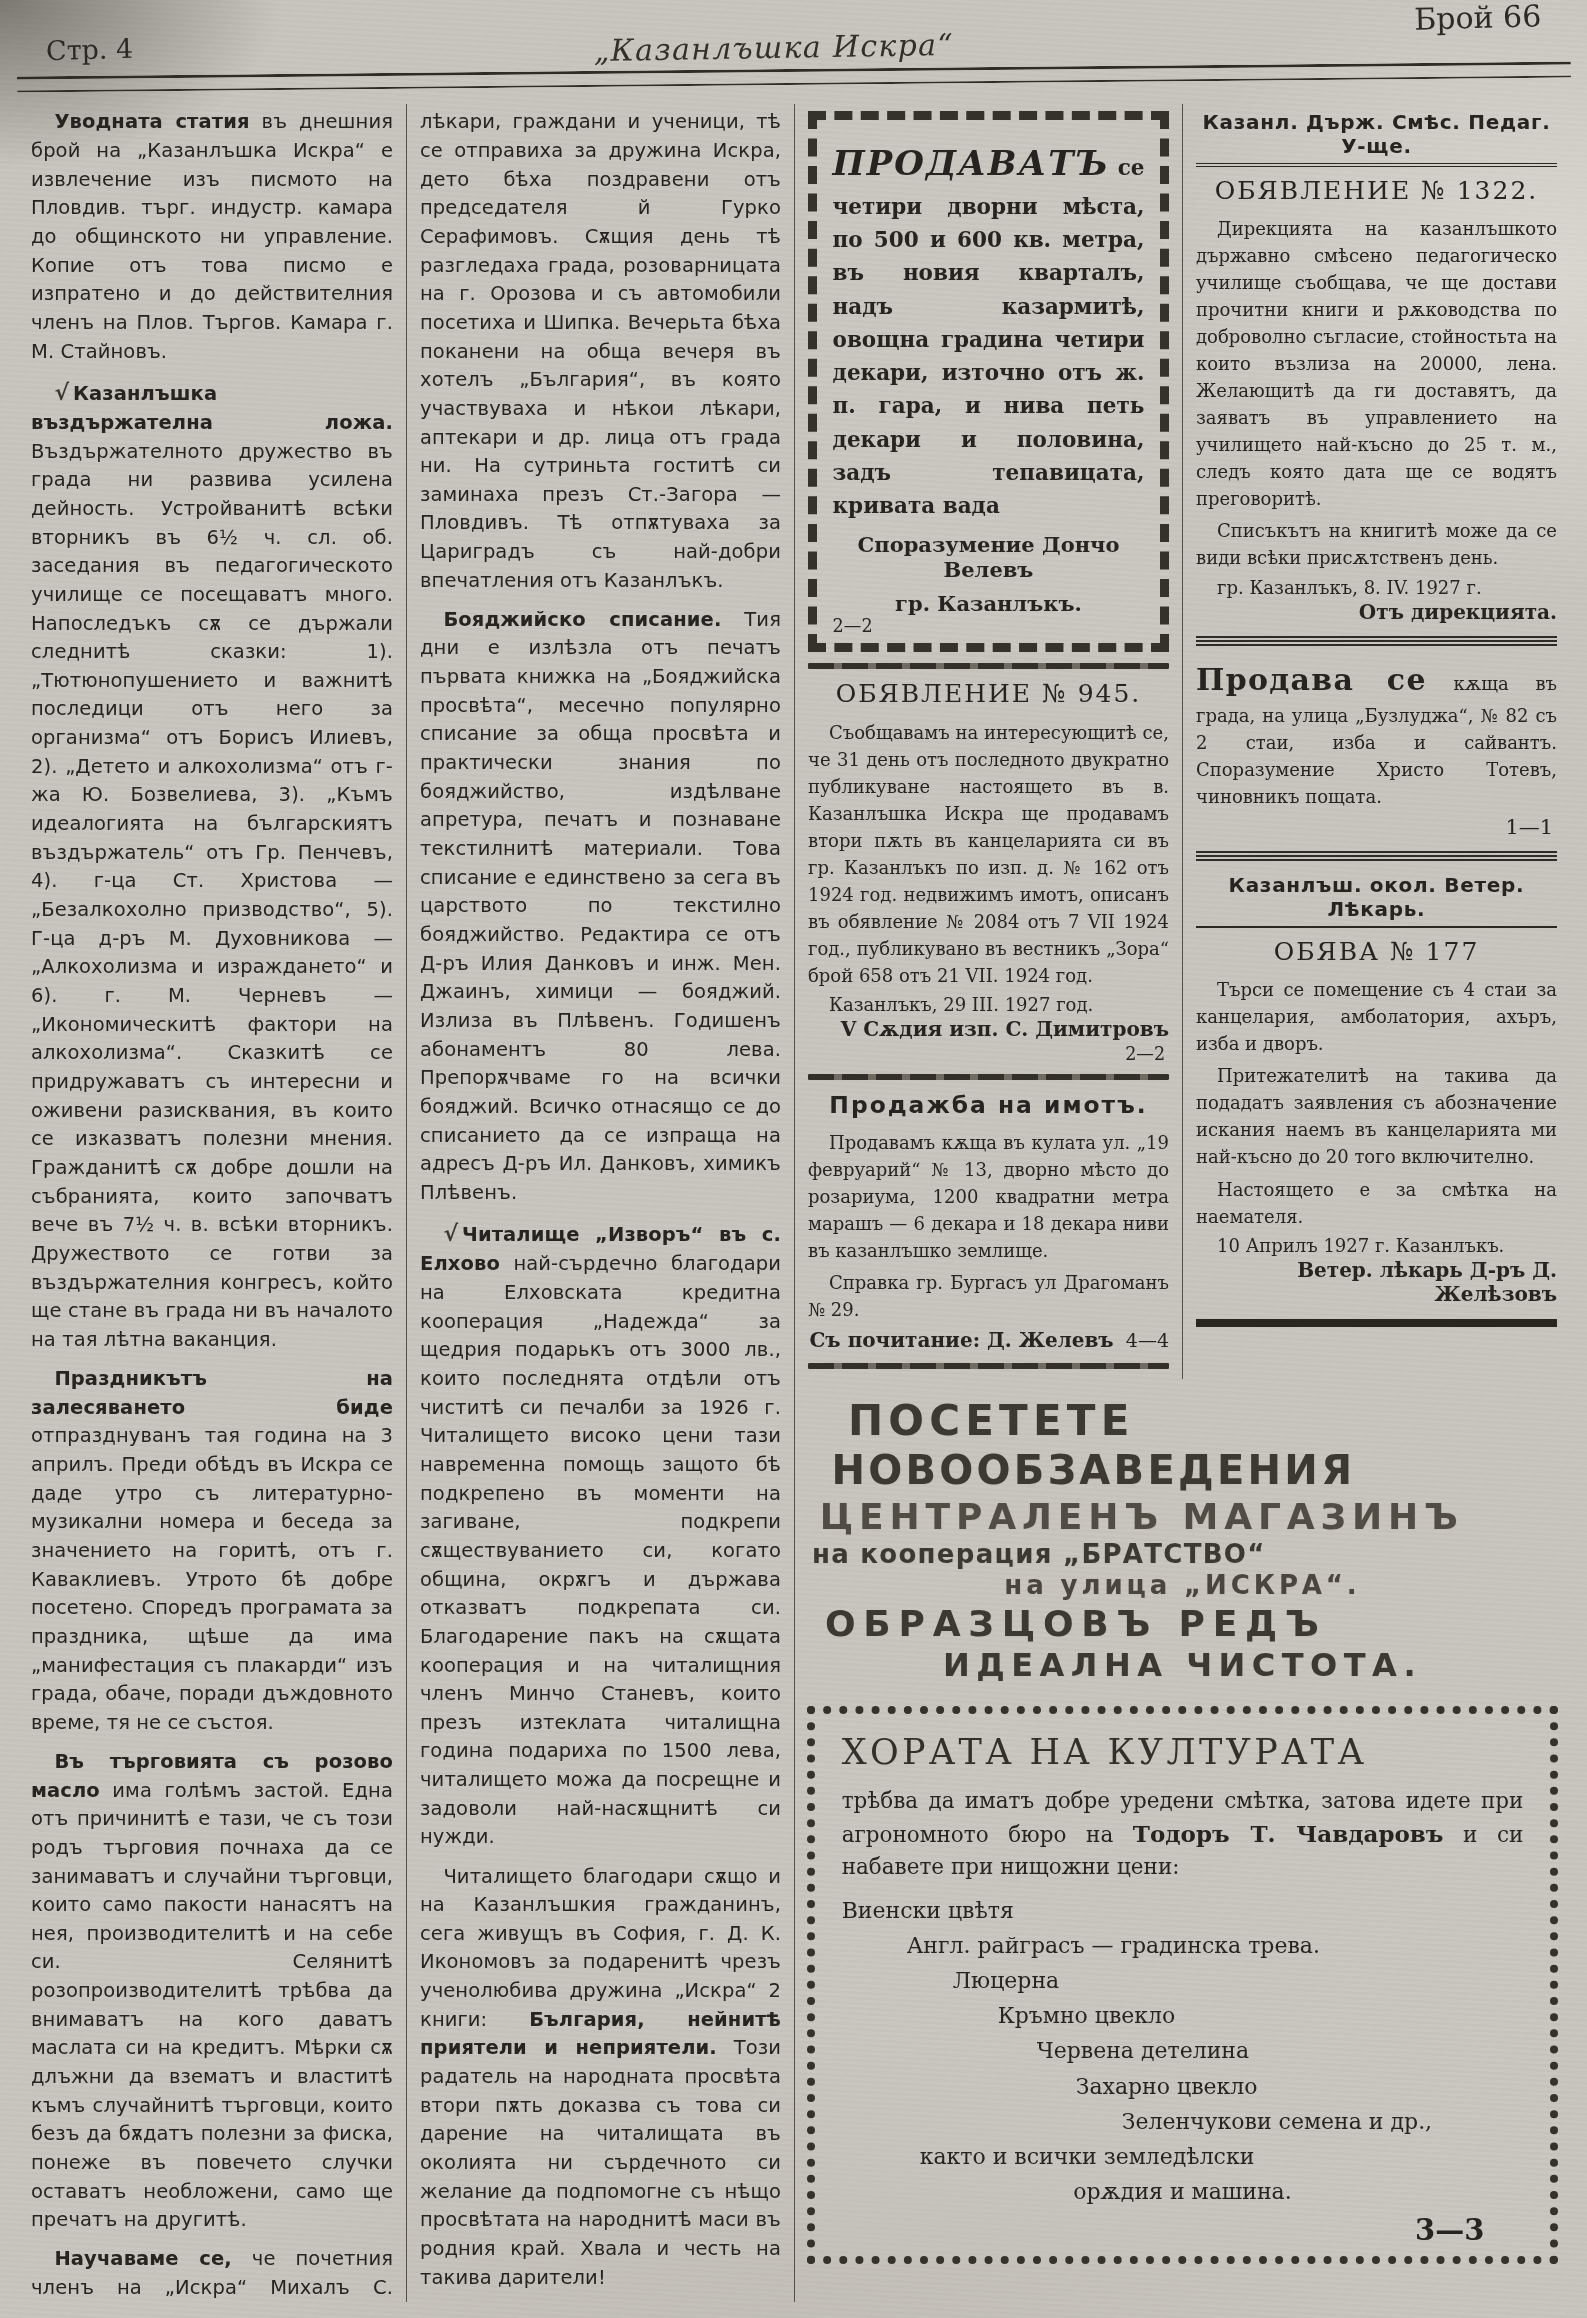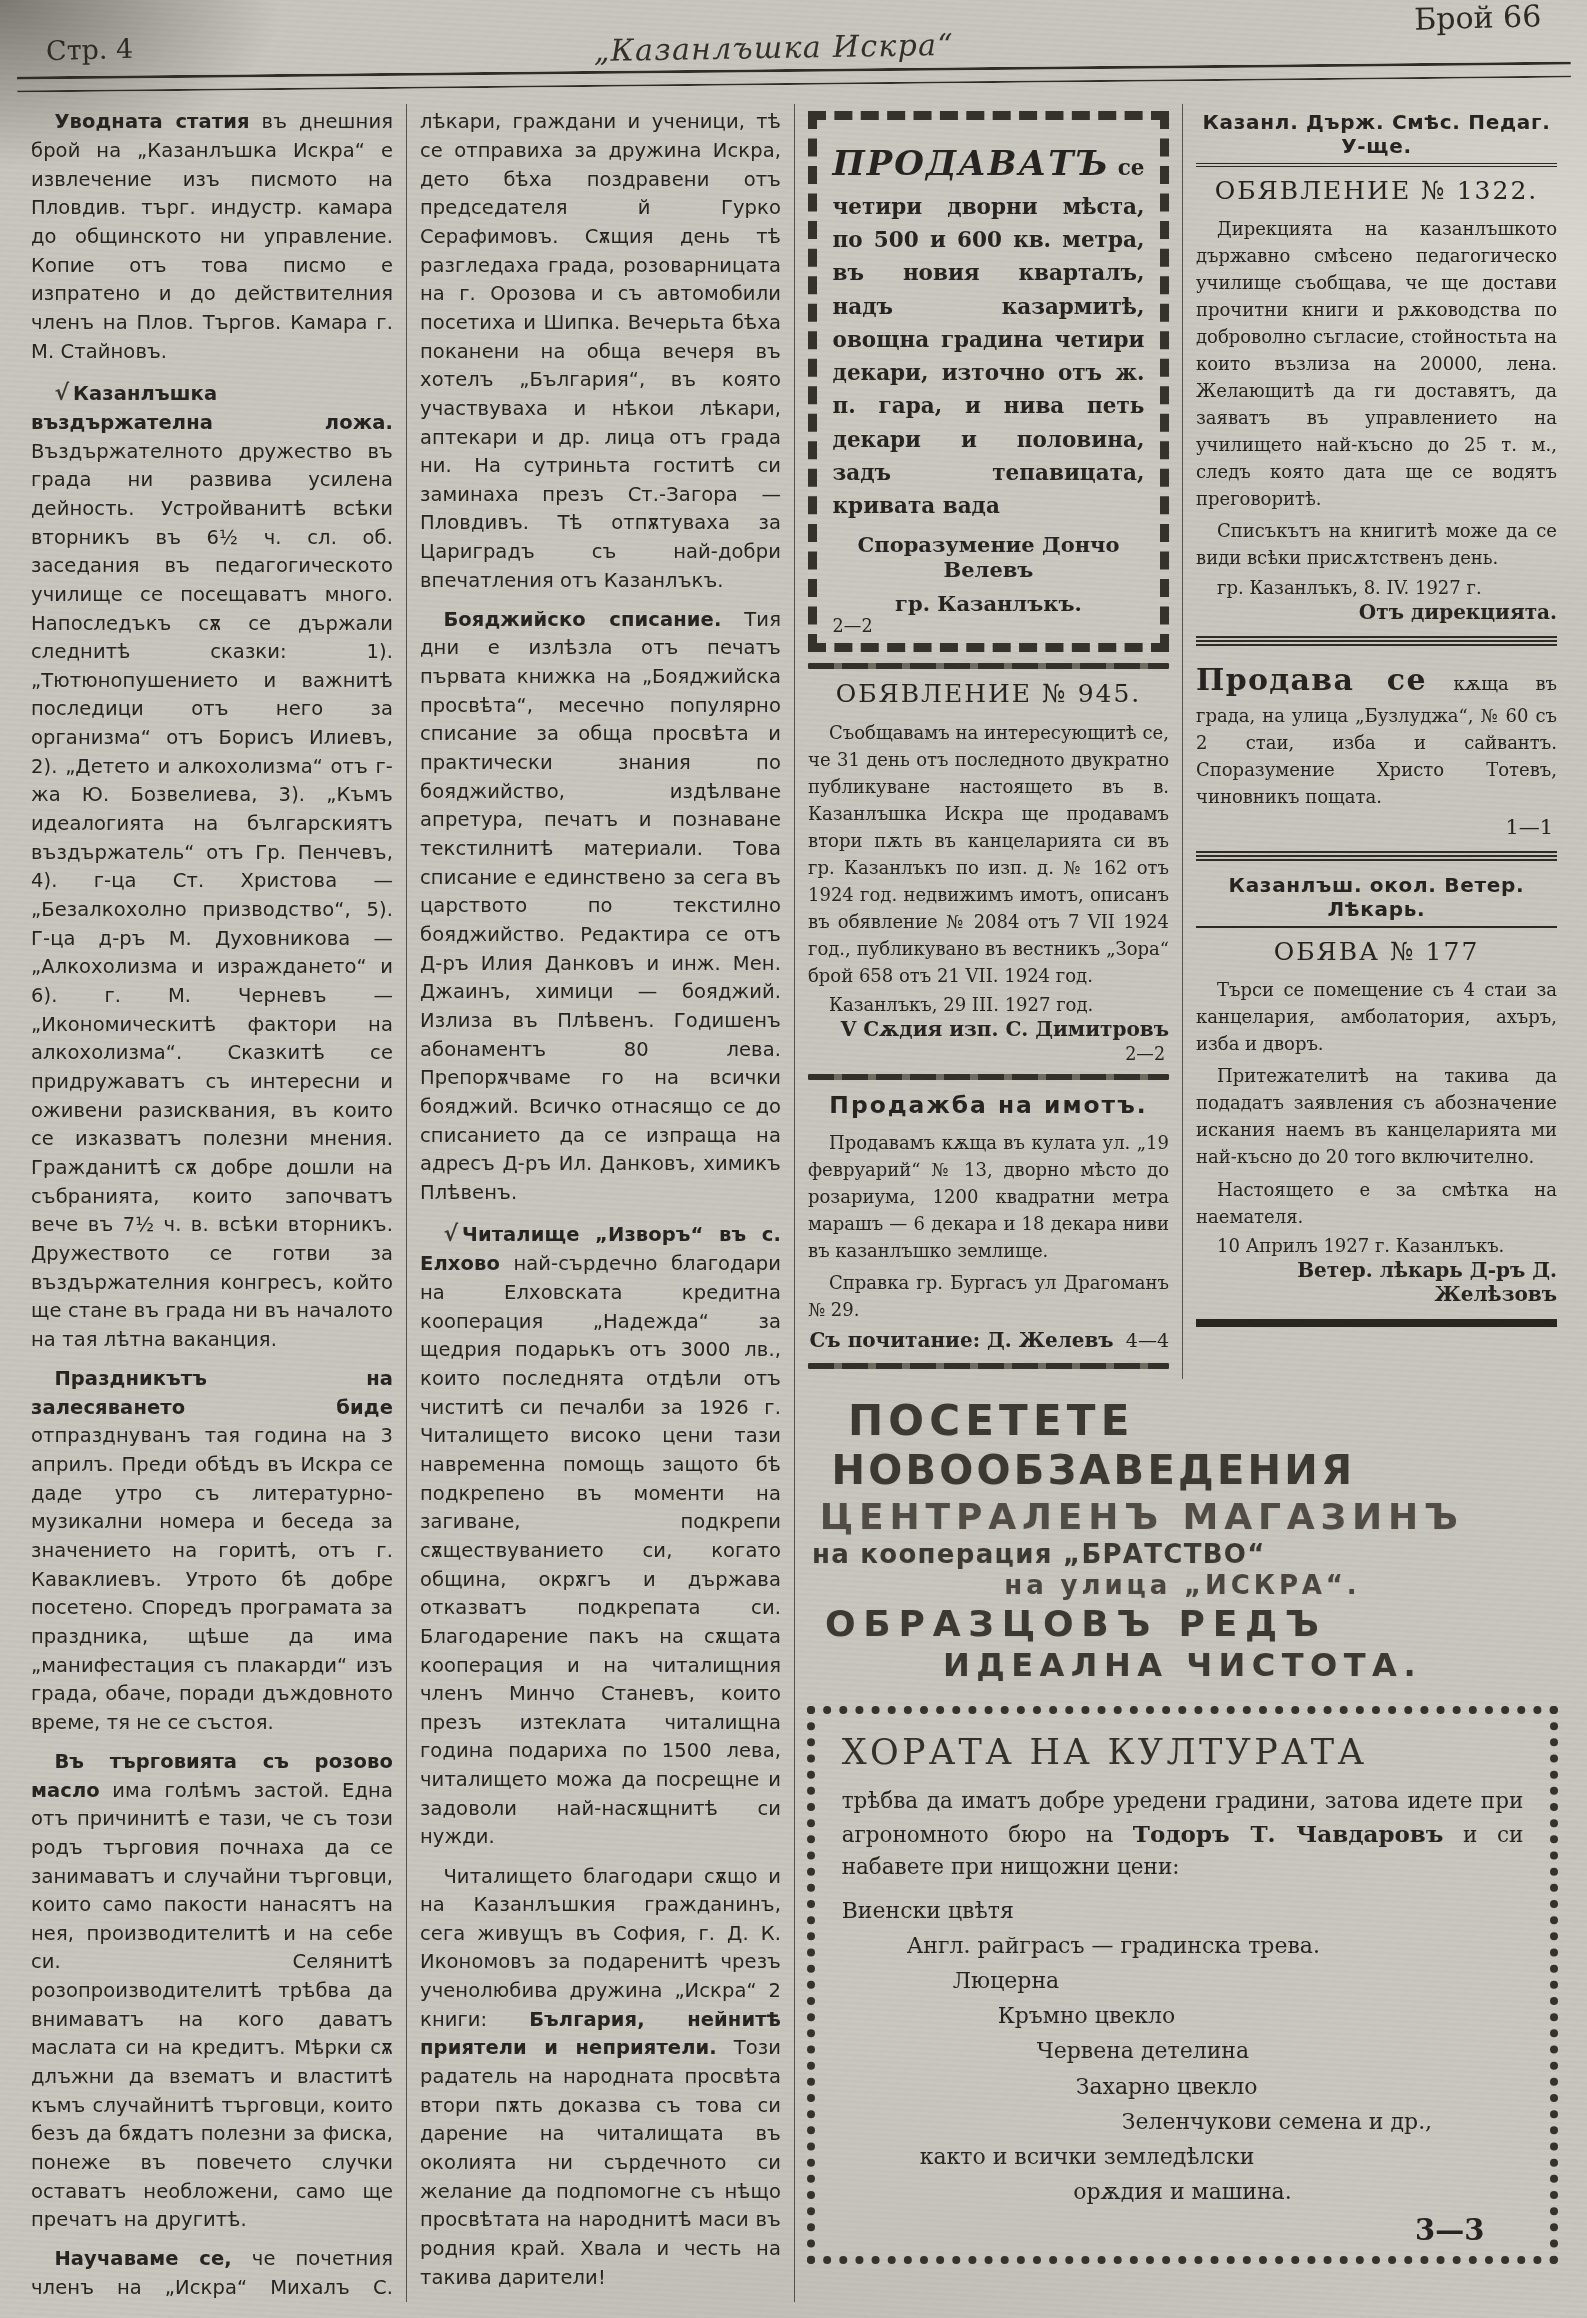--- a/index.html
+++ b/index.html
@@ -135,21 +135,21 @@
       <div>
         <div class="org">Казанл. Държ. Смѣс. Педаг. У-ще.</div>
         <div class="notice-title">ОБЯВЛЕНИЕ № 1322.</div>
         <p class="np">Дирекцията на казанлъшкото държавно смѣсено педагогическо училище съобщава, че ще достави прочитни книги и рѫководства по доброволно съгласие, стойностьта на които възлиза на 20000, лена. Желающитѣ да ги доставятъ, да заяватъ въ управлението на училището най-късно до 25 т. м., следъ която дата ще се водятъ преговоритѣ.</p>
         <p class="np">Списъкътъ на книгитѣ може да се види всѣки присѫтственъ день.</p>
         <div class="date-line">гр. Казанлъкъ, 8. IV. 1927 г.</div>
         <div class="sig-serif"><b>Отъ дирекцията.</b></div>
       </div>
       <div class="rule-triple"></div>
       <div>
-        <p class="np" style="text-indent:0"><span class="house-lead">Продава се</span> <span>кѫща въ града, на улица „Бузлуджа“, № 60 съ 2 стаи, изба и сайвантъ. Споразумение Христо Тотевъ, чиновникъ пощата.</span></p>
+        <p class="np" style="text-indent:0"><span class="house-lead">Продава се</span> <span>кѫща въ града, на улица „Бузлуджа“, № 82 съ 2 стаи, изба и сайвантъ. Споразумение Христо Тотевъ, чиновникъ пощата.</span></p>
         <div class="note-right" style="font-size:21px">1—1</div>
       </div>
       <div class="rule-triple"></div>
       <div>
         <div class="org" style="border-bottom-style:solid;border-bottom-width:2.6px">Казанлъш. окол. Ветер. Лѣкарь.</div>
         <div class="notice-title">ОБЯВА № 177</div>
         <p class="np">Търси се помещение съ 4 стаи за канцелария, амболатория, ахъръ, изба и дворъ.</p>
         <p class="np">Притежателитѣ на такива да подадатъ заявления съ абозначение искания наемъ въ канцеларията ми най-късно до 20 того включително.</p>
         <p class="np">Настоящето е за смѣтка на наемателя.</p>
         <div class="date-line">10 Априлъ 1927 г. Казанлъкъ.</div>
@@ -163,21 +163,21 @@
         <div class="bl bl-1">ПОСЕТЕТЕ</div>
         <div class="bl bl-2">НОВООБЗАВЕДЕНИЯ</div>
         <div class="bl bl-3">ЦЕНТРАЛЕНЪ МАГАЗИНЪ</div>
         <div class="bl bl-4">на кооперация „БРАТСТВО“</div>
         <div class="bl bl-5">на улица „ИСКРА“.</div>
         <div class="bl bl-6">ОБРАЗЦОВЪ РЕДЪ</div>
         <div class="bl bl-7">ИДЕАЛНА ЧИСТОТА.</div>
       </div>
       <div class="chav-ad">
         <div class="chav-title">ХОРАТА НА КУЛТУРАТА</div>
-        <p class="chav-intro"><span>трѣбва да иматъ добре уредени градини, затова идете при агрономното бюро на </span><b>Тодоръ Т. Чавдаровъ</b><span> и си набавете при нищожни цени:</span></p>
+        <p class="chav-intro"><span>трѣбва да иматъ добре уредени смѣтка, затова идете при агрономното бюро на </span><b>Тодоръ Т. Чавдаровъ</b><span> и си набавете при нищожни цени:</span></p>
         <div class="chav-item ci-0">Виенски цвѣтя</div>
         <div class="chav-item ci-1">Англ. райграсъ — градинска трева.</div>
         <div class="chav-item ci-2">Люцерна</div>
         <div class="chav-item ci-3">Кръмно цвекло</div>
         <div class="chav-item ci-4">Червена детелина</div>
         <div class="chav-item ci-5">Захарно цвекло</div>
         <div class="chav-item ci-6">Зеленчукови семена и др.,</div>
         <div class="chav-close1">както и всички земледѣлски</div>
         <div class="chav-close2">орѫдия и машина.</div>
         <div class="chav-note">3—3</div>

